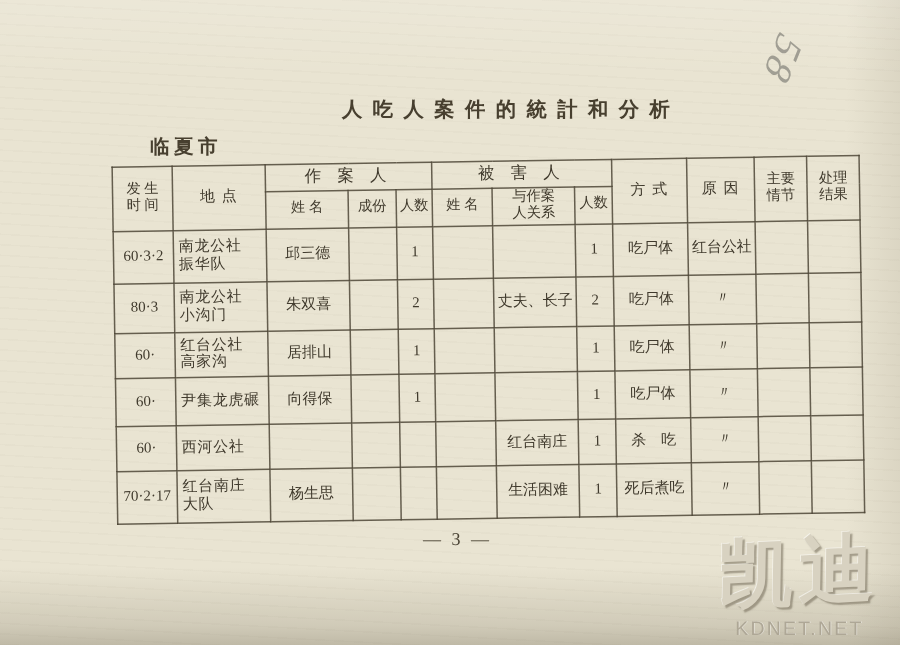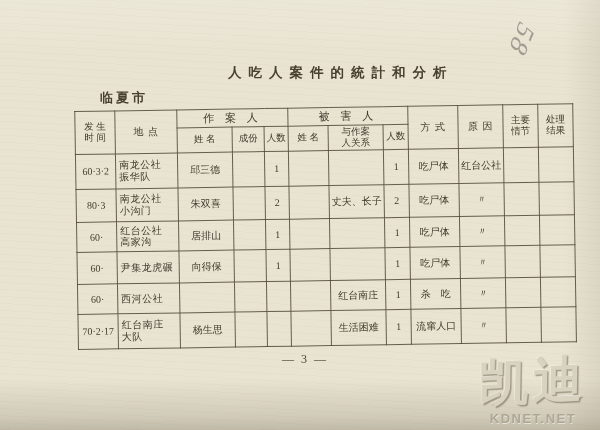--- a/index.html
+++ b/index.html
@@ -67,21 +67,21 @@
     position:absolute;right:8px;bottom:4px;width:118px;text-align:center;
   }
   .wm-cn{
     font-size:50px;font-weight:bold;line-height:1.1;
     color:#d8d2c1;
     text-shadow:1.5px 1.5px 1px rgba(118,110,92,0.6), -0.5px -0.5px 0 rgba(255,255,255,0.55);
     transform:rotate(-3deg) skewX(-4deg);
     letter-spacing:4px;
   }
   .wm-en{
-    font-size:13px;font-weight:bold;letter-spacing:1.5px;
+    font-size:13px;font-weight:normal;letter-spacing:1.5px;
     color:#aea796;
     text-shadow:0.5px 0.5px 0 rgba(255,255,255,0.5);
     margin-top:2px;
     font-family:"Liberation Sans","DejaVu Sans",sans-serif;
   }
 </style>
 </head>
 <body>
 
 <div class="paper">
@@ -207,21 +207,21 @@
       <tr>
         <td>70·2·17</td>
         <td class="c-loc">红台南庄
 大队</td>
         <td>杨生思</td>
         <td></td>
         <td></td>
         <td></td>
         <td>生活困难</td>
         <td>1</td>
-        <td>流窜人口</td>
+        <td>死后煮吃</td>
         <td>〃</td>
         <td></td>
         <td></td>
       </tr>
     </tbody>
   </table>
 
   <div class="pageno">— 3 —</div>
 
   <div class="watermark">

